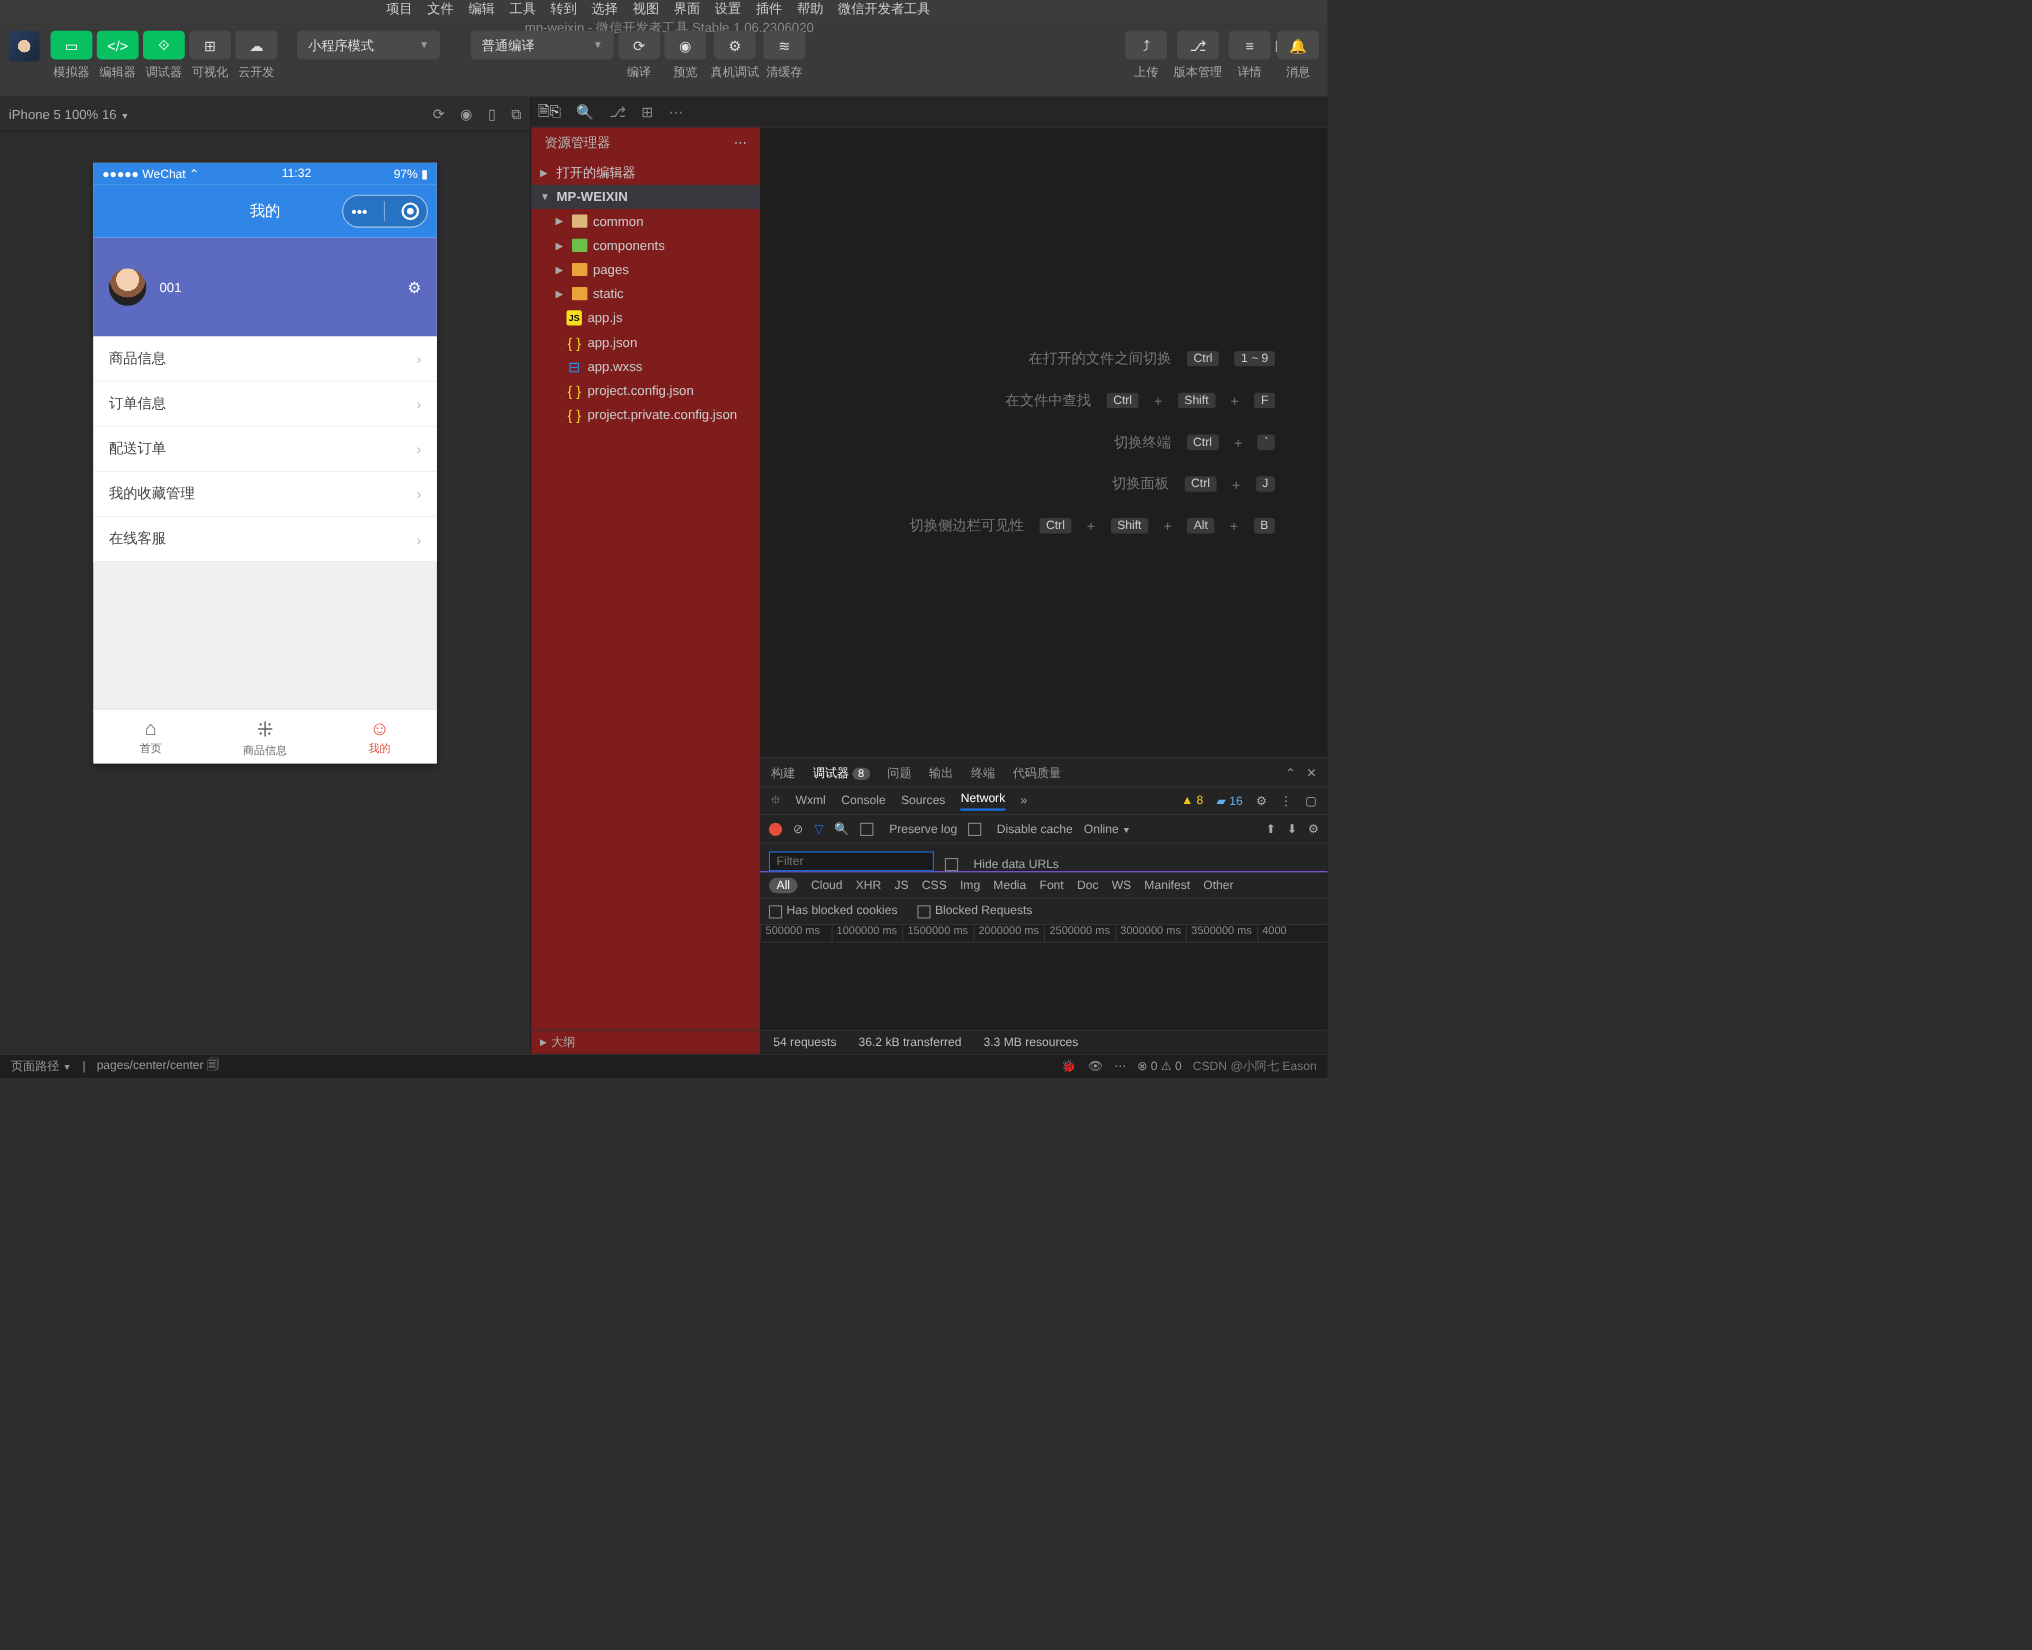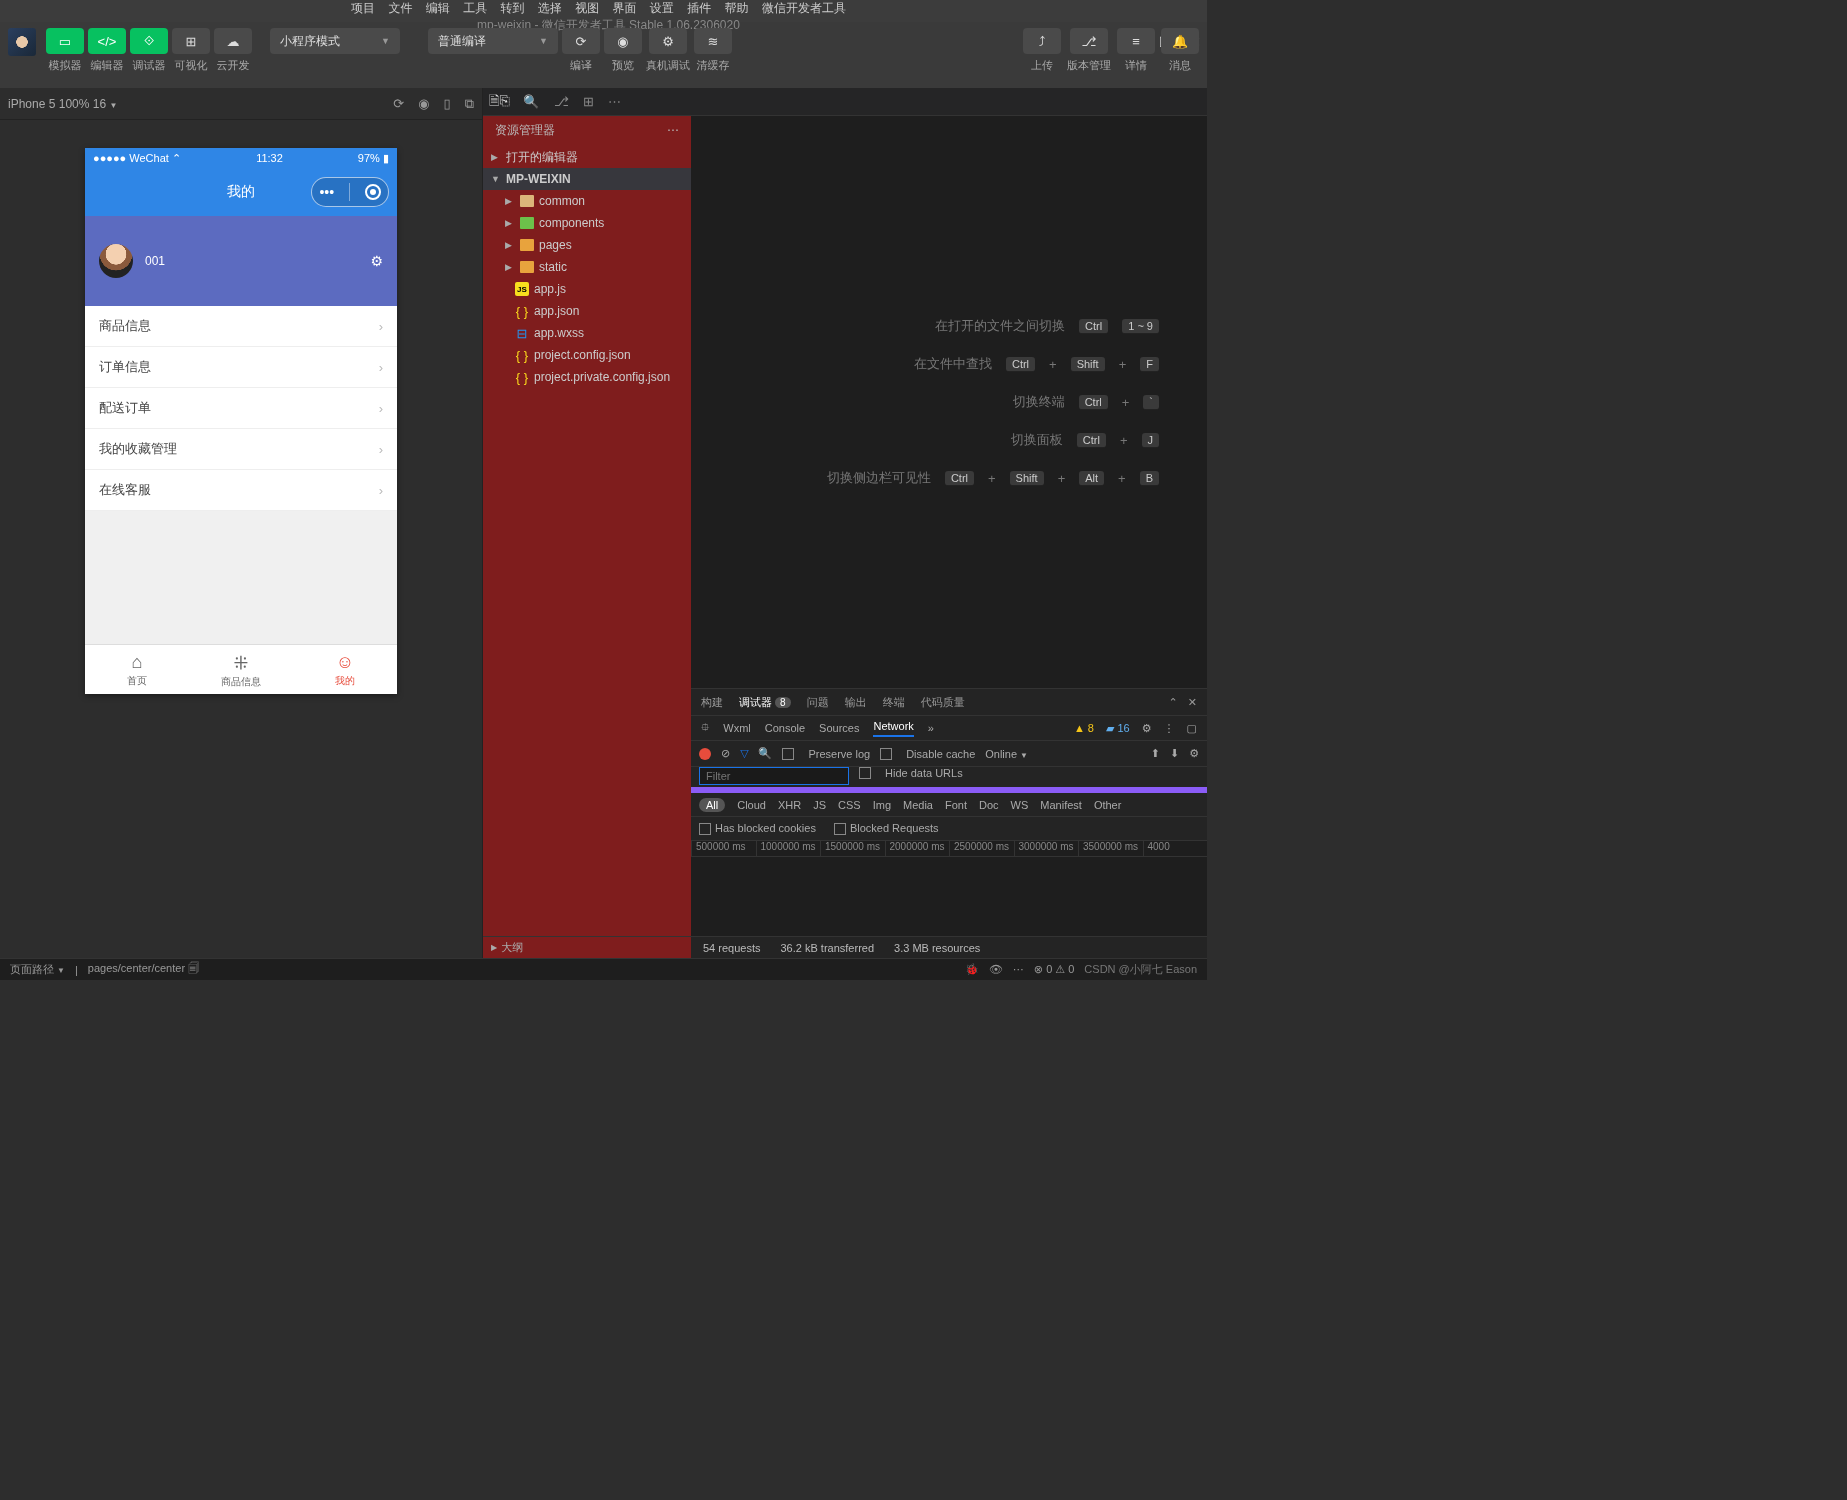--- a/index.html
+++ b/index.html
@@ -63,21 +63,21 @@
 .dt-tabs { height: 26px; display: flex; align-items: center; padding: 0 10px; gap: 16px; color: #999; }
 .dt-tabs .act { color: #fff; }
 .dt-tabs .badge { background: #555; border-radius: 8px; padding: 0 5px; font-size: 10px; }
 .dt-tabs .right { margin-left: auto; display: flex; gap: 10px; align-items: center; }
 .dt-sub { height: 26px; display: flex; align-items: center; padding: 0 10px; gap: 14px; border-bottom: 1px solid #333; border-top: 1px solid #333; color: #aaa; }
 .dt-sub .act { color: #fff; border-bottom: 2px solid #1a73e8; padding-bottom: 3px; }
 .dt-sub .right { margin-left: auto; display: flex; gap: 12px; align-items: center; }
 .warn{color:#f5c518;} .info{color:#61afef;}
 .dt-bar { height: 26px; display: flex; align-items: center; padding: 0 8px; gap: 10px; border-bottom: 1px solid #333; color: #aaa; }
 .rec { width:12px;height:12px;background:#e74c3c;border-radius:50%; }
-.dt-filter { height: 26px; display: flex; align-items: flex-start; padding: 0 8px; gap: 10px; border-bottom: 6px solid #8b5cf6; color: #aaa; }
+.dt-filter { height: 26px; display: flex; align-items: flex-end; padding: 0 8px; gap: 10px; border-bottom: 1px solid #8b5cf6; color: #aaa; }
 .dt-filter input { background: #1a1a1a; border: 1px solid #1a73e8; color: #ccc; padding: 2px 6px; width: 150px; font-size: 11px; outline: none; }
 .chk { width:12px;height:12px;border:1px solid #888;display:inline-block;margin-right:4px;vertical-align:middle; }
 .dt-types { height: 24px; display: flex; align-items: center; padding: 0 8px; gap: 12px; color: #aaa; border-bottom: 1px solid #333; }
 .dt-types .pill { background: #555; color: #fff; padding: 1px 7px; border-radius: 8px; }
 .dt-block { height: 24px; display: flex; align-items: center; padding: 0 8px; gap: 18px; border-bottom: 1px solid #333; color: #aaa; }
 .dt-timeline { flex: 1; background: #1e1e1e; position: relative; overflow: hidden; }
 .dt-timeline .ticks { height: 16px; display: flex; color: #888; font-size: 10px; border-bottom: 1px solid #333; }
 .dt-timeline .ticks span { flex: 1; padding-left: 4px; border-left: 1px solid #333; }
 .dt-status { height: 22px; display: flex; align-items: center; padding: 0 12px; gap: 20px; border-top: 1px solid #333; color: #bbb; text-align: right; }
 .outline { height: 22px; border-top: 1px solid #333; display: flex; align-items: center; padding: 0 8px; color: #aaa; font-size: 11px; gap: 4px; }

